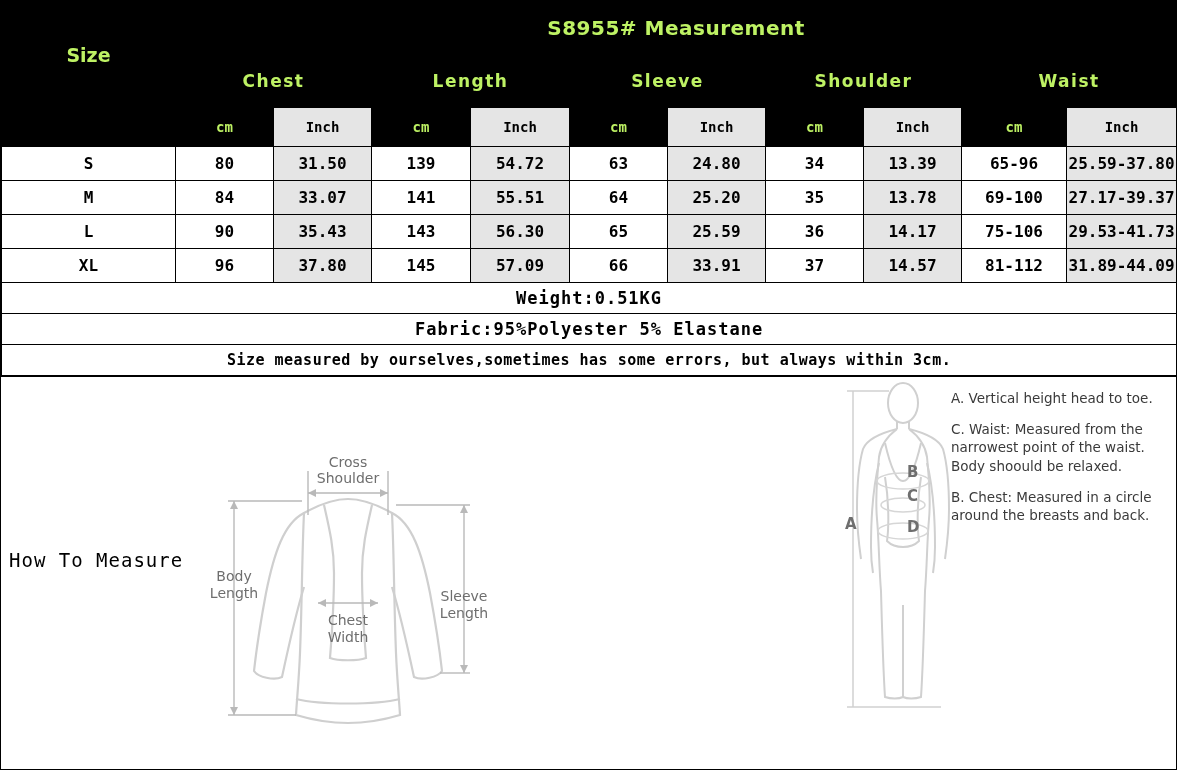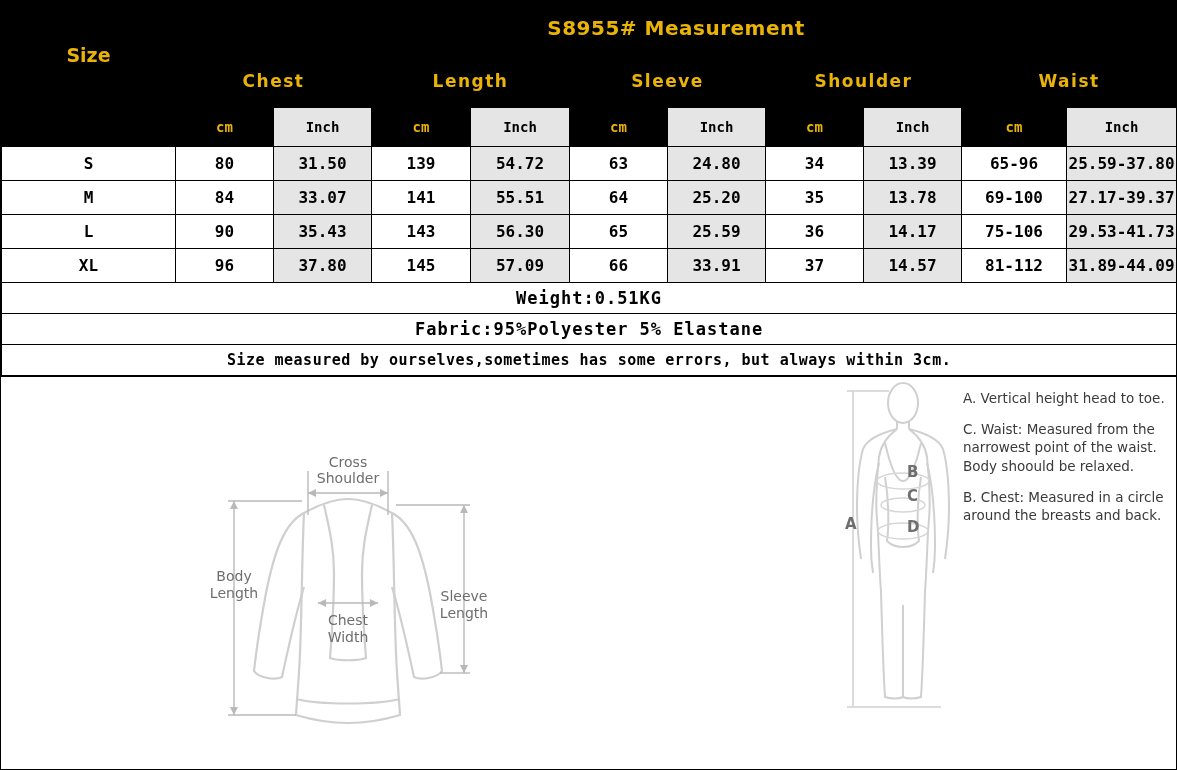--- a/index.html
+++ b/index.html
@@ -28,21 +28,21 @@
   }
   table.sizechart td, table.sizechart th {
     border: 1px solid #000;
     text-align: center;
     vertical-align: middle;
     padding: 0;
     font-weight: bold;
   }
   .blk {
     background: #000;
-    color: #eab308;
+    color: #bef264;
   }
   .yel {
     background: #e5e5e5;
     color: #000;
   }
   .wht {
     background: #fff;
     color: #000;
   }
   .title-cell {
@@ -113,21 +113,21 @@
     position: absolute;
     left: 950px;
     top: 12px;
     width: 215px;
     font-family: "DejaVu Sans", sans-serif;
     font-size: 13.5px;
     line-height: 1.35;
     color: #3a3a3a;
   }
   .legend-text p {
-    margin: 0 0 13px 12px;
+    margin: 0 0 13px 0;
   }
   svg text {
     font-family: "DejaVu Sans", sans-serif;
     fill: #6e6e6e;
   }
 </style>
 </head>
 <body>
 
 <div class="page">
@@ -235,20 +235,21 @@
         <td colspan="11">Fabric:95%Polyester 5% Elastane</td>
       </tr>
       <tr class="note-small">
         <td colspan="11">Size measured by ourselves,sometimes has some errors, but always within 3cm.</td>
       </tr>
     </tbody>
   </table>
 
   <div class="bottom">
 
+    <div class="howto-label">How To Measure</div>
 
     <div class="fig-garment">
       <svg width="330" height="300" viewBox="0 0 330 300">
         <g fill="none" stroke="#cfcfcf" stroke-width="2.2">
 
           <path d="M108,60 C88,70 78,100 70,140 C64,172 60,200 58,218 C62,224 78,228 86,224 C92,196 100,160 108,134"></path>
 
           <path d="M196,60 C216,70 226,100 234,140 C240,172 244,200 246,218 C242,224 226,228 218,224 C212,196 204,160 196,134"></path>
 
           <path d="M108,60 C126,50 142,46 152,46 C162,46 178,50 196,60 C198,100 198,150 200,200 C201,225 203,245 204,262 C184,268 168,270 152,270 C136,270 120,268 100,262 C101,245 103,225 104,200 C106,150 106,100 108,60 Z"></path>

